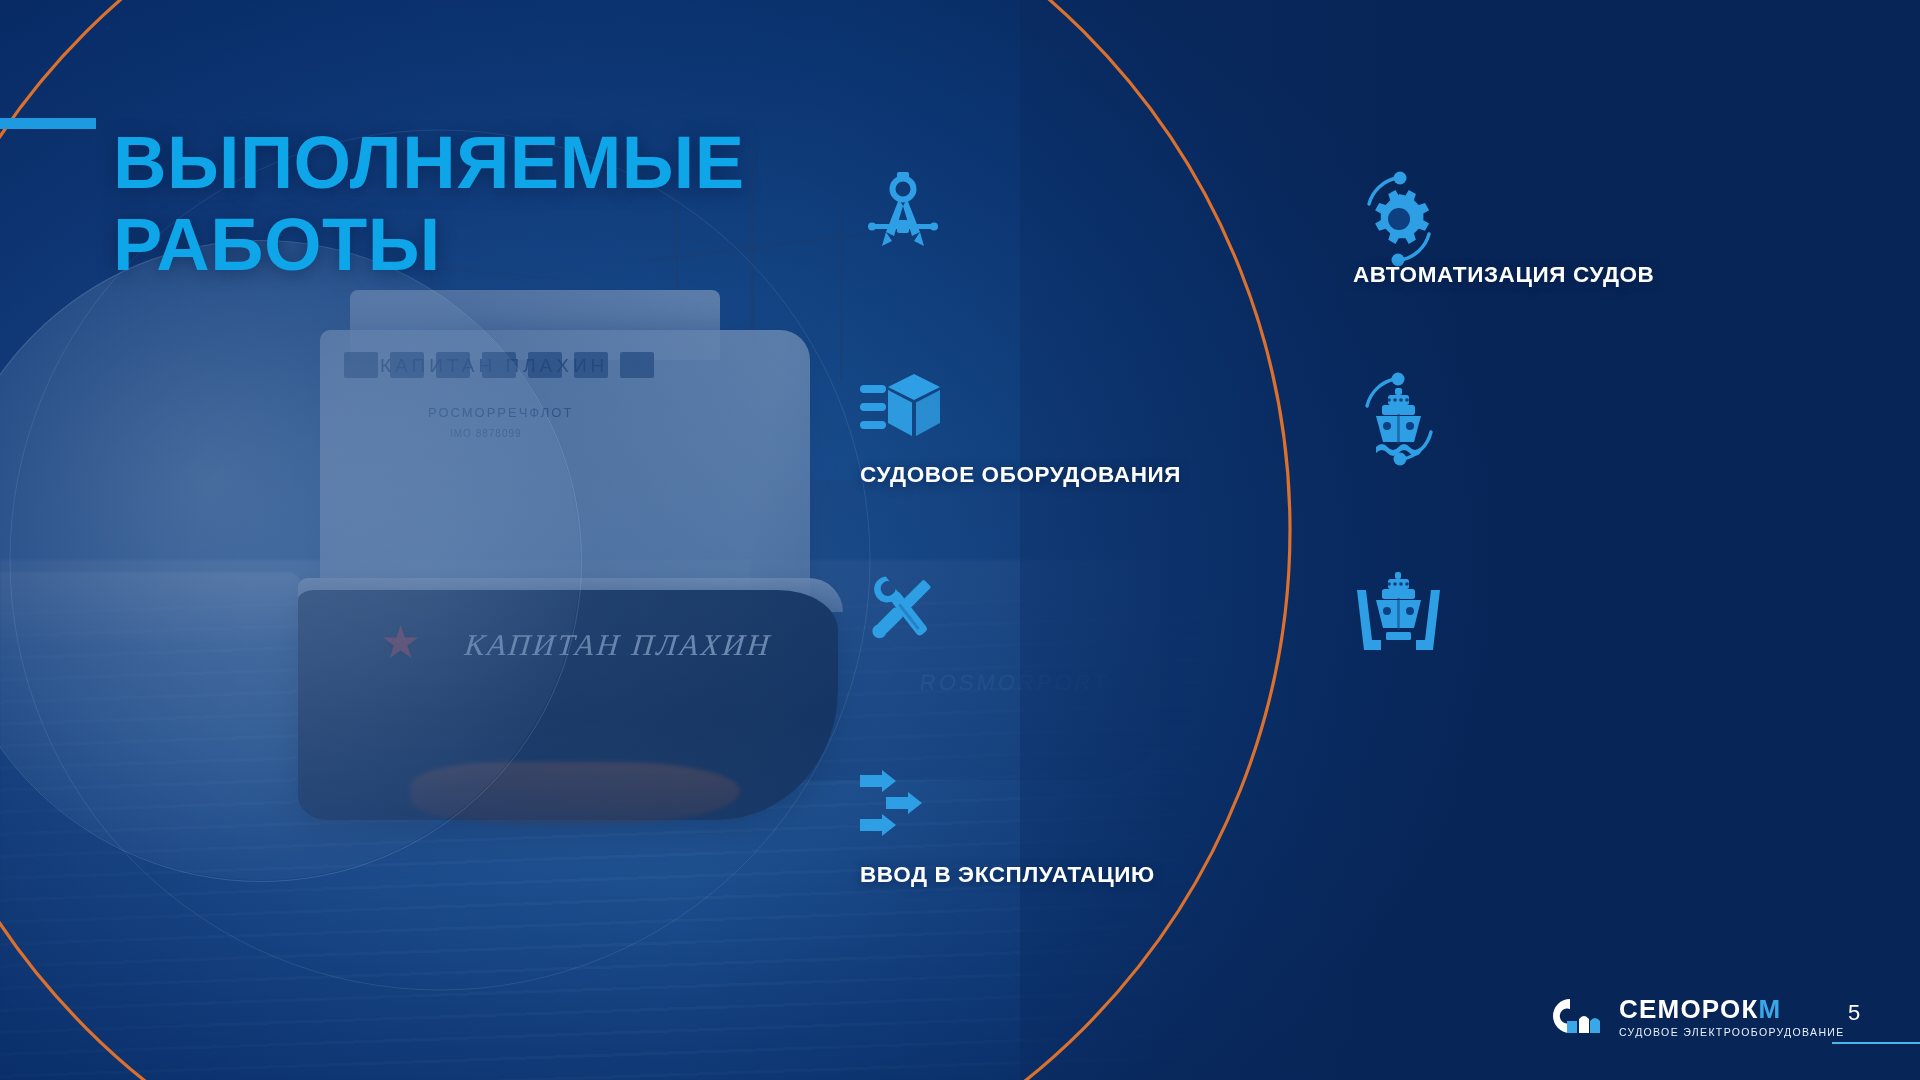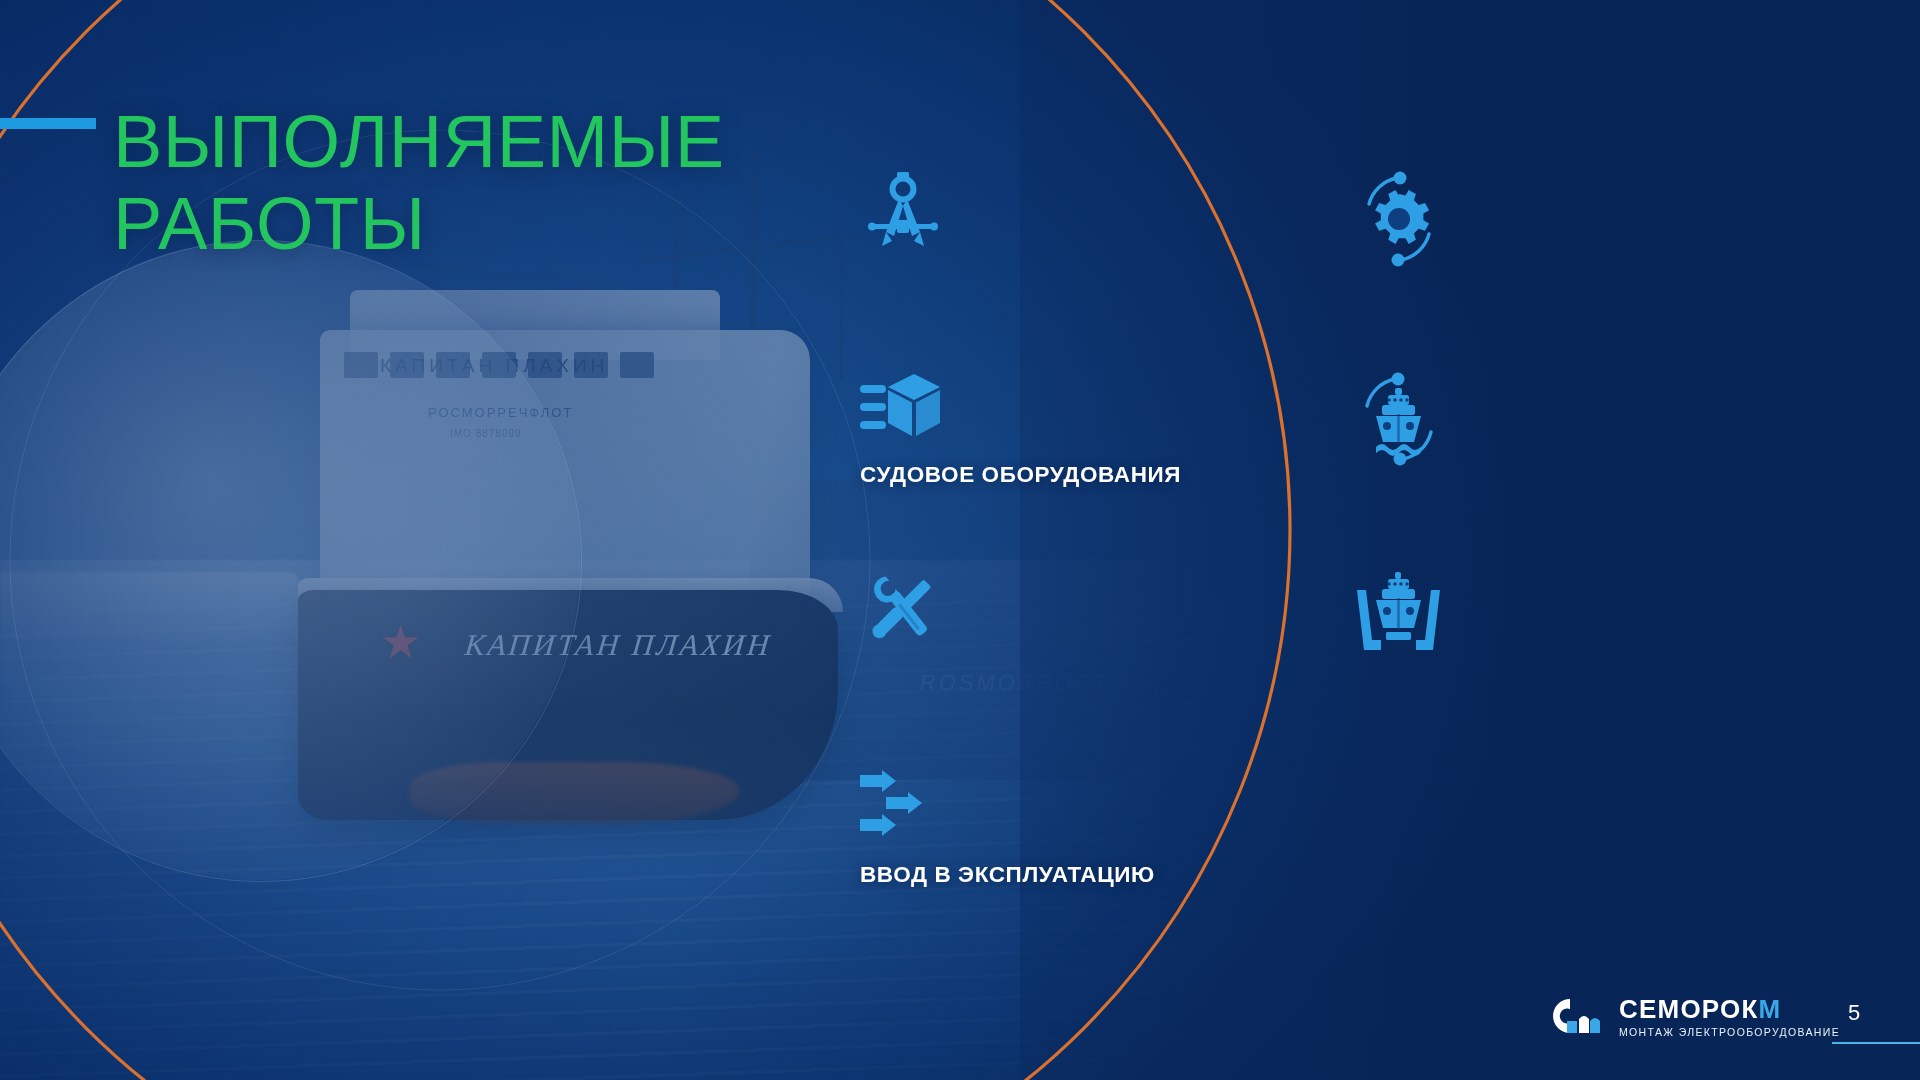--- a/index.html
+++ b/index.html
@@ -285,25 +285,25 @@
     position: absolute;
     left: 0;
     top: 118px;
     width: 96px;
     height: 11px;
     background: #1e9ae0;
   }
   .title {
     position: absolute;
     left: 113px;
-    top: 51px;
+    top: 72px;
     width: 700px;
-    color: #22c55e;
+    color: #0ea5e9;
     font-size: 74px;
-    font-weight: normal;
+    font-weight: bold;
     line-height: 1.12;
     letter-spacing: 0.5px;
     text-shadow: 0 2px 18px rgba(4,26,64,0.55);
   }
 
   
   .col {
     position: absolute;
   }
   .col-mid { left: 860px; top: 170px; width: 330px; }
@@ -520,20 +520,21 @@
             <path d="M76 64 A36 36 0 0 1 48 90"></path>
           </g>
           <circle cx="47" cy="8" r="6.5" fill="#2f9fe5"></circle>
           <circle cx="45" cy="90" r="6.5" fill="#2f9fe5"></circle>
           <g fill="#2f9fe5">
             <path d="M46 24 l6.5 1.6 3.2 -5.7 7.2 4.1 -2 6.3 4.8 4.8 6.3 -2 4.1 7.2 -5.7 3.2 0 6.8 5.7 3.2 -4.1 7.2 -6.3 -2 -4.8 4.8 2 6.3 -7.2 4.1 -3.2 -5.7 -6.8 0 -3.2 5.7 -7.2 -4.1 2 -6.3 -4.8 -4.8 -6.3 2 -4.1 -7.2 5.7 -3.2 0 -6.8 -5.7 -3.2 4.1 -7.2 6.3 2 4.8 -4.8 -2 -6.3 7.2 -4.1 3.2 5.7 Z"></path>
           </g>
           <circle cx="46" cy="49" r="11" fill="#0d3f81"></circle>
         </svg>
       </span>
+      <div class="service-label">АВТОМАТИЗАЦИЯ СУДОВ</div>
     </div>
 
     <div class="service">
       <span class="service-icon">
         <svg width="92" height="98" viewBox="0 0 92 98">
           <g fill="none" stroke="#2f9fe5" stroke-width="3.4" stroke-linecap="round">
             <path d="M14 36 A36 36 0 0 1 42 9"></path>
             <path d="M78 62 A36 36 0 0 1 50 89"></path>
           </g>
           <circle cx="45" cy="9" r="6.5" fill="#2f9fe5"></circle>
@@ -583,20 +584,20 @@
 
   <div class="logo">
     <svg class="logo-mark" viewBox="0 0 62 44">
       <path d="M27 4 a17 17 0 1 0 0 34 l0 -10 a7.5 7.5 0 1 1 0 -14 Z" fill="#ffffff"></path>
       <path d="M24 26 L34 26 L34 38 L24 38 Z" fill="#3aa8e8"></path>
       <path d="M36 24 q5 -6 10 0 l0 14 l-10 0 Z" fill="#ffffff"></path>
       <path d="M47 26 q5 -6 10 0 l0 12 l-10 0 Z" fill="#3aa8e8"></path>
     </svg>
     <div class="logo-text">
       <div class="logo-word"><span>СЕМОРОК</span><span class="m">М</span></div>
-      <div class="logo-tag">МОНТАЖ  ЭЛЕКТРООБОРУДОВАНИЕ</div>
+      <div class="logo-tag">СУДОВОЕ  ЭЛЕКТРООБОРУДОВАНИЕ</div>
     </div>
   </div>
 
   <div class="page-num">5</div>
   <div class="page-rule"></div>
 
 </div>
 
 </body></html>

